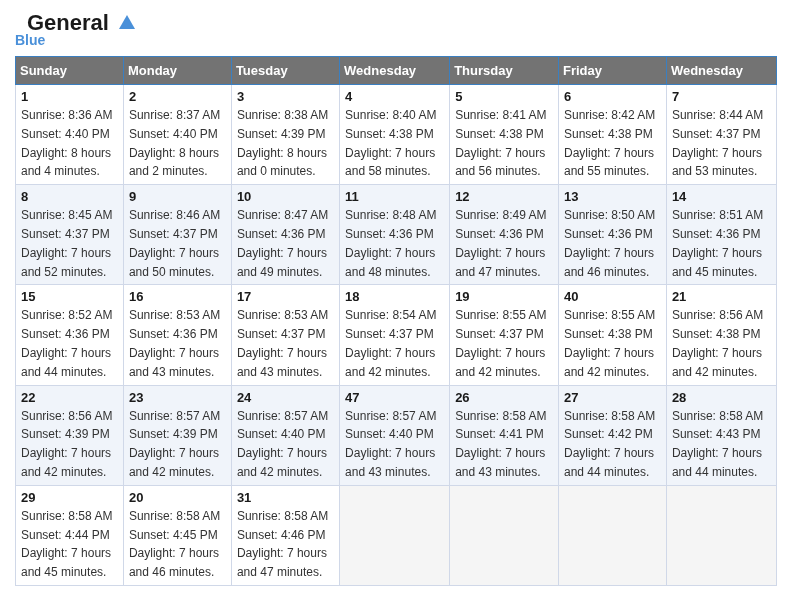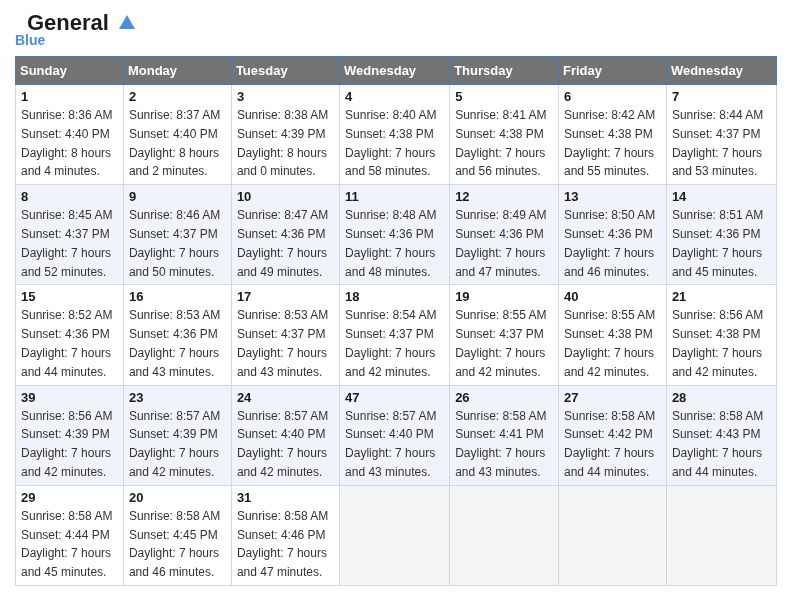--- a/index.html
+++ b/index.html
@@ -195,21 +195,21 @@
         <span class="day-number">40</span>
         <span class="day-detail">Sunrise: 8:55 AM<br>Sunset: 4:38 PM<br>Daylight: 7 hours and 42 minutes.</span>
       </td>
           <td>
         <span class="day-number">21</span>
         <span class="day-detail">Sunrise: 8:56 AM<br>Sunset: 4:38 PM<br>Daylight: 7 hours and 42 minutes.</span>
       </td>
         </tr>
         <tr>
           <td>
-        <span class="day-number">39</span>
+        <span class="day-number">22</span>
         <span class="day-detail">Sunrise: 8:56 AM<br>Sunset: 4:39 PM<br>Daylight: 7 hours and 42 minutes.</span>
       </td>
           <td>
         <span class="day-number">23</span>
         <span class="day-detail">Sunrise: 8:57 AM<br>Sunset: 4:39 PM<br>Daylight: 7 hours and 42 minutes.</span>
       </td>
           <td>
         <span class="day-number">24</span>
         <span class="day-detail">Sunrise: 8:57 AM<br>Sunset: 4:40 PM<br>Daylight: 7 hours and 42 minutes.</span>
       </td>

